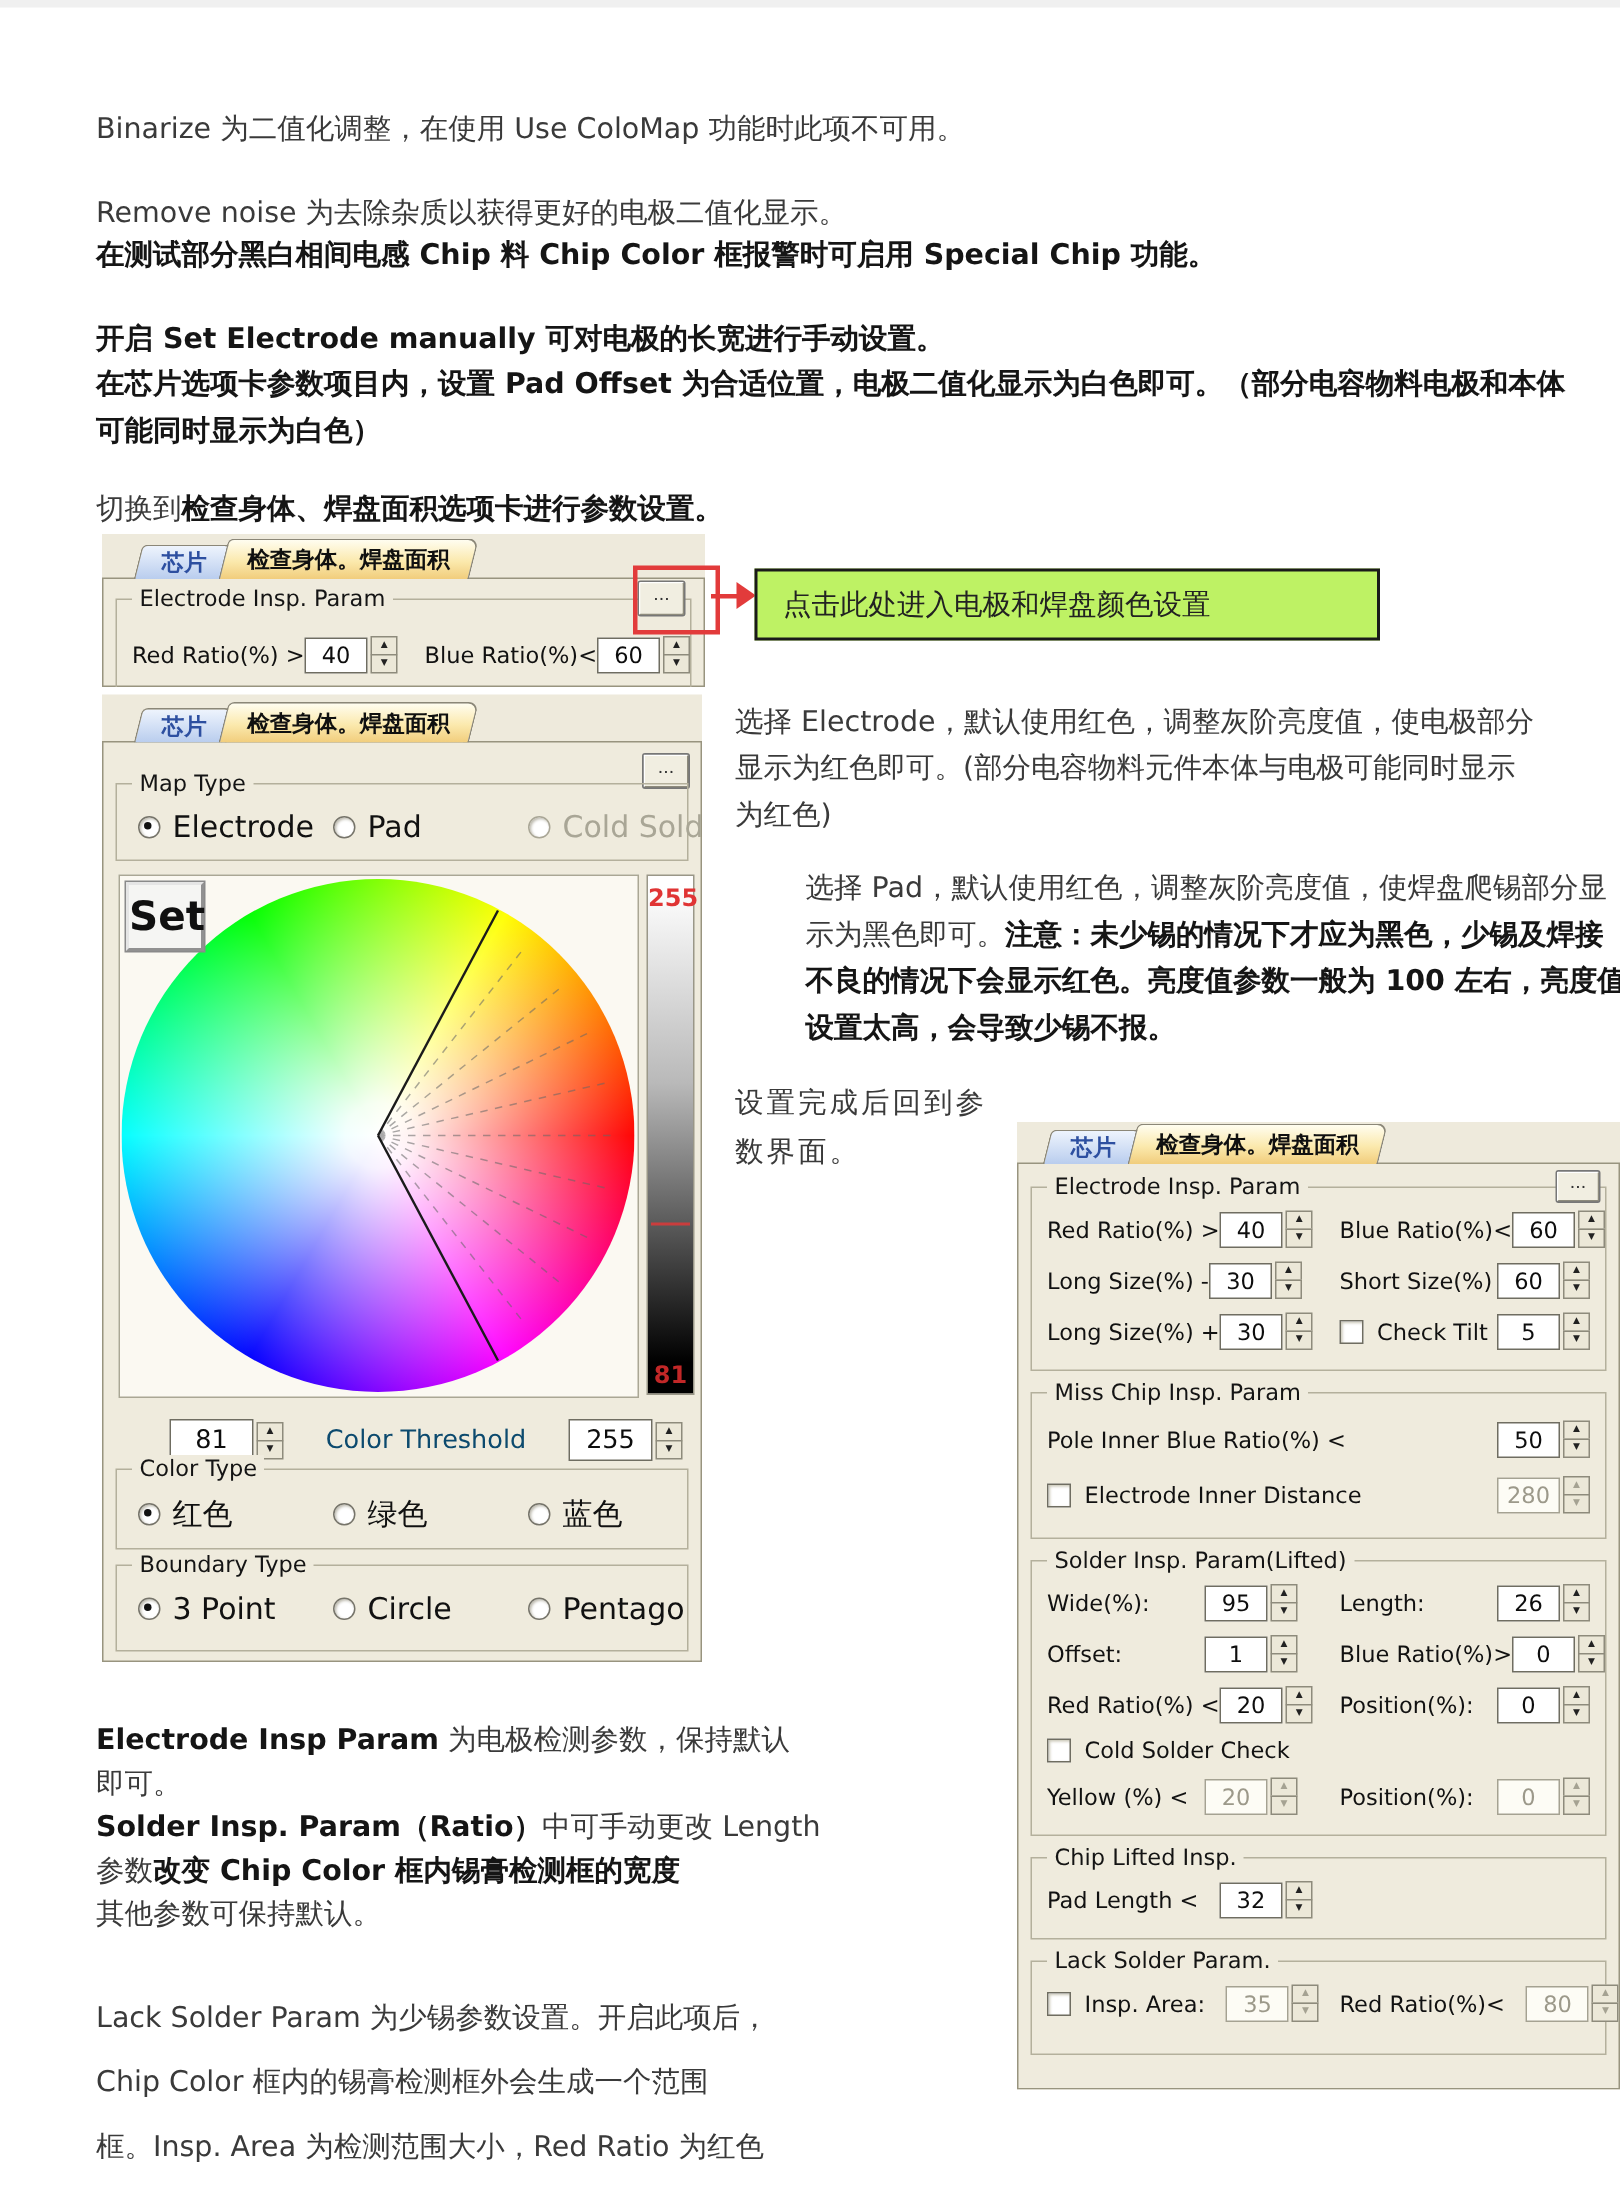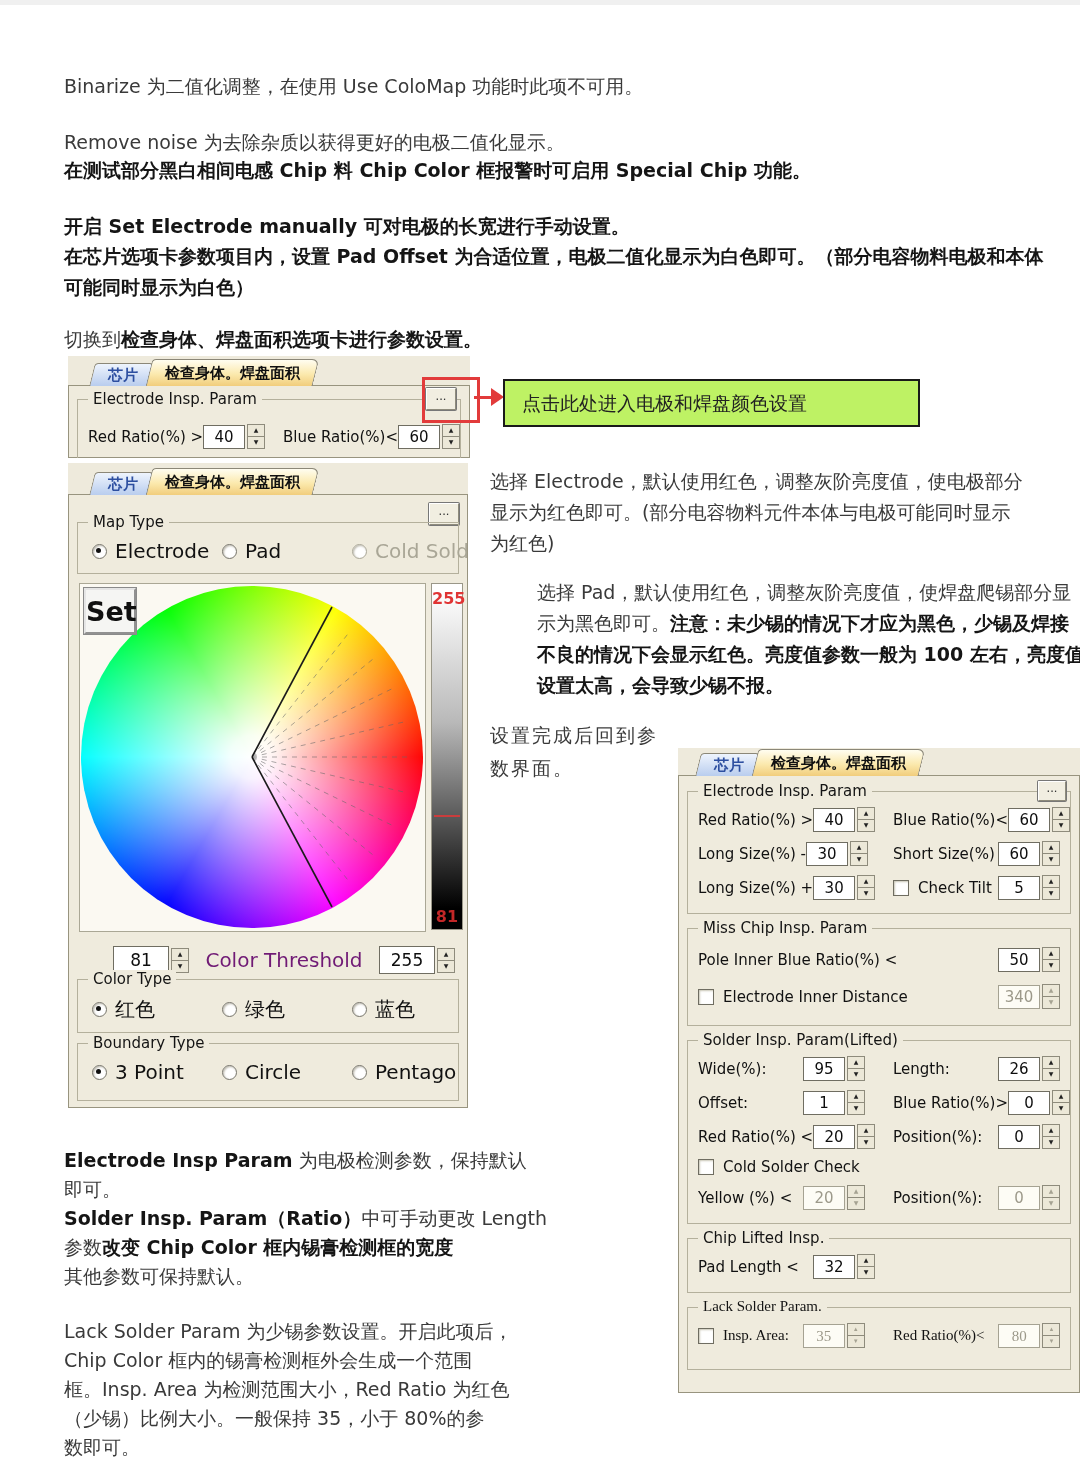--- a/index.html
+++ b/index.html
@@ -14,21 +14,21 @@
   #tb-p1{left:64px;top:71px;}
   #tb-p2{left:64px;top:127px;}
   #tb-p3{left:64px;top:155px;}
   #tb-p4{left:64px;top:211px;}
   #tb-p5{left:64px;top:241px;} #tb-p5 .tline{line-height:31px;}
   #tb-p6{left:64px;top:324px;}
   #tb-r1{left:490px;top:466px;} #tb-r1 .tline{line-height:31px;}
   #tb-r2{left:490px;top:577px;} #tb-r2 .tline{line-height:31px;margin-left:47px;}
   #tb-r3{left:490px;top:719px;letter-spacing:2px;} #tb-r3 .tline{line-height:33px;}
   #tb-b1{left:64px;top:1146px;} #tb-b1 .tline{line-height:29px;}
-  #tb-b2{left:64px;top:1317px;} #tb-b2 .tline{line-height:29px;}
+  #tb-b2{left:64px;top:1317px;} #tb-b2 .tline{line-height:29px;margin-top:14px;}
 
   
   .xp{position:absolute;background:#eeeadc;overflow:hidden;}
   .tabs{position:absolute;left:0;top:0;right:0;display:flex;align-items:flex-end;}
   .tab{height:26px;line-height:26px;padding:0 15px;transform:skewX(-14deg);
        border:1px solid #8b8778;border-bottom:none;border-radius:4px 7px 0 0;margin-right:-5px;position:relative;}
   .tab>span{display:inline-block;transform:skewX(14deg);font-weight:700;font-size:15px;white-space:nowrap;}
   .tab.off{background:linear-gradient(#eef4fd,#b9cdee);color:#2d4fa0;height:22px;line-height:22px;z-index:1;}
   .tab.on{background:linear-gradient(#fffdf0,#fbe9ad 55%,#f1cd7c);color:#101010;z-index:2;}
   .pbody{position:absolute;border:1px solid #98947f;background:#efebdd;}
@@ -102,32 +102,32 @@
   .wedge{position:absolute;left:0;top:0;}
   .setbtn{position:absolute;left:4px;top:4px;width:52px;height:46px;background:#f5f5f3;border:2px outset #e5e5e5;
           box-shadow:0 0 0 1px #8a8a8a;font-family:inherit;font-weight:700;font-size:27px;color:#101010;padding:0;cursor:pointer;}
   #gradbar{position:absolute;left:362px;top:88px;width:30px;height:345px;border:1px solid #9a9788;
            background:linear-gradient(180deg,#ffffff 2%,#b9b9b9 40%,#4a4a4a 72%,#000 94%);}
   #gradbar .b255{position:absolute;top:5px;left:0;right:0;text-align:center;color:#e03434;font-weight:700;font-size:16px;}
   #gradbar .b81{position:absolute;bottom:3px;left:0;right:0;text-align:center;color:#c22727;font-weight:700;font-size:16px;}
   #gradbar .tick{position:absolute;left:2px;right:2px;top:231px;height:2px;background:#d63a3a;opacity:.9;}
   #threshrow{position:absolute;left:44px;right:12px;top:450px;height:30px;display:flex;align-items:center;justify-content:space-between;}
   #threshrow .sval{min-width:54px;height:26px;line-height:26px;font-size:17px;}
-  .threshlabel{font-size:20px;color:#701a75;}
+  .threshlabel{font-size:17px;color:#0c4a6e;}
   #grp-colortype{position:absolute;left:8px;right:8px;top:484px;height:52px;}
   #grp-boundary{position:absolute;left:8px;right:8px;top:548px;height:56px;}
 
   
   #panel-params{left:678px;top:748px;width:402px;height:645px;}
   #panel-params .tabs{height:28px;padding-left:20px;}
   #panel-params .pbody{left:0;right:0;top:27px;bottom:0;padding-top:4px;}
   .pg{margin:11px 8px 14px;padding:6px 0 4px;}
   .pg .gmore{right:4px;top:-11px;width:28px;height:20px;}
   .pg1 .prow{margin:12px 10px;}
-  .pg4{padding-bottom:12px;font-family:Liberation Serif, serif;}
+  .pg4{padding-bottom:12px;}
   .prow.single .pcell{flex:1;}
 </style>
 </head>
 <body>
 
 <div class="page">
   <div class="topstrip"></div>
 
   <div class="tb" id="tb-p1">
       <div class="tline"><span class="tseg">Binarize 为二值化调整，在使用 Use ColoMap 功能时此项不可用。</span></div>
@@ -414,21 +414,21 @@
               </span>
             </span>
           </div>
           <div class="prow single">
             <span class="pcell">
               <span class="cbwrap">
                 <span class="cb"></span>
                 <span class="plabel">Electrode Inner Distance</span>
               </span>
               <span class="spin dis">
-                <span class="sval">340</span>
+                <span class="sval">280</span>
                 <span class="sbtns">
                   <span class="su">▲</span>
                   <span class="sd">▼</span>
                 </span>
               </span>
             </span>
           </div>
         </div>
         <div class="pg pg2">
           <span class="gtitle">Solder Insp. Param(Lifted)</span>

